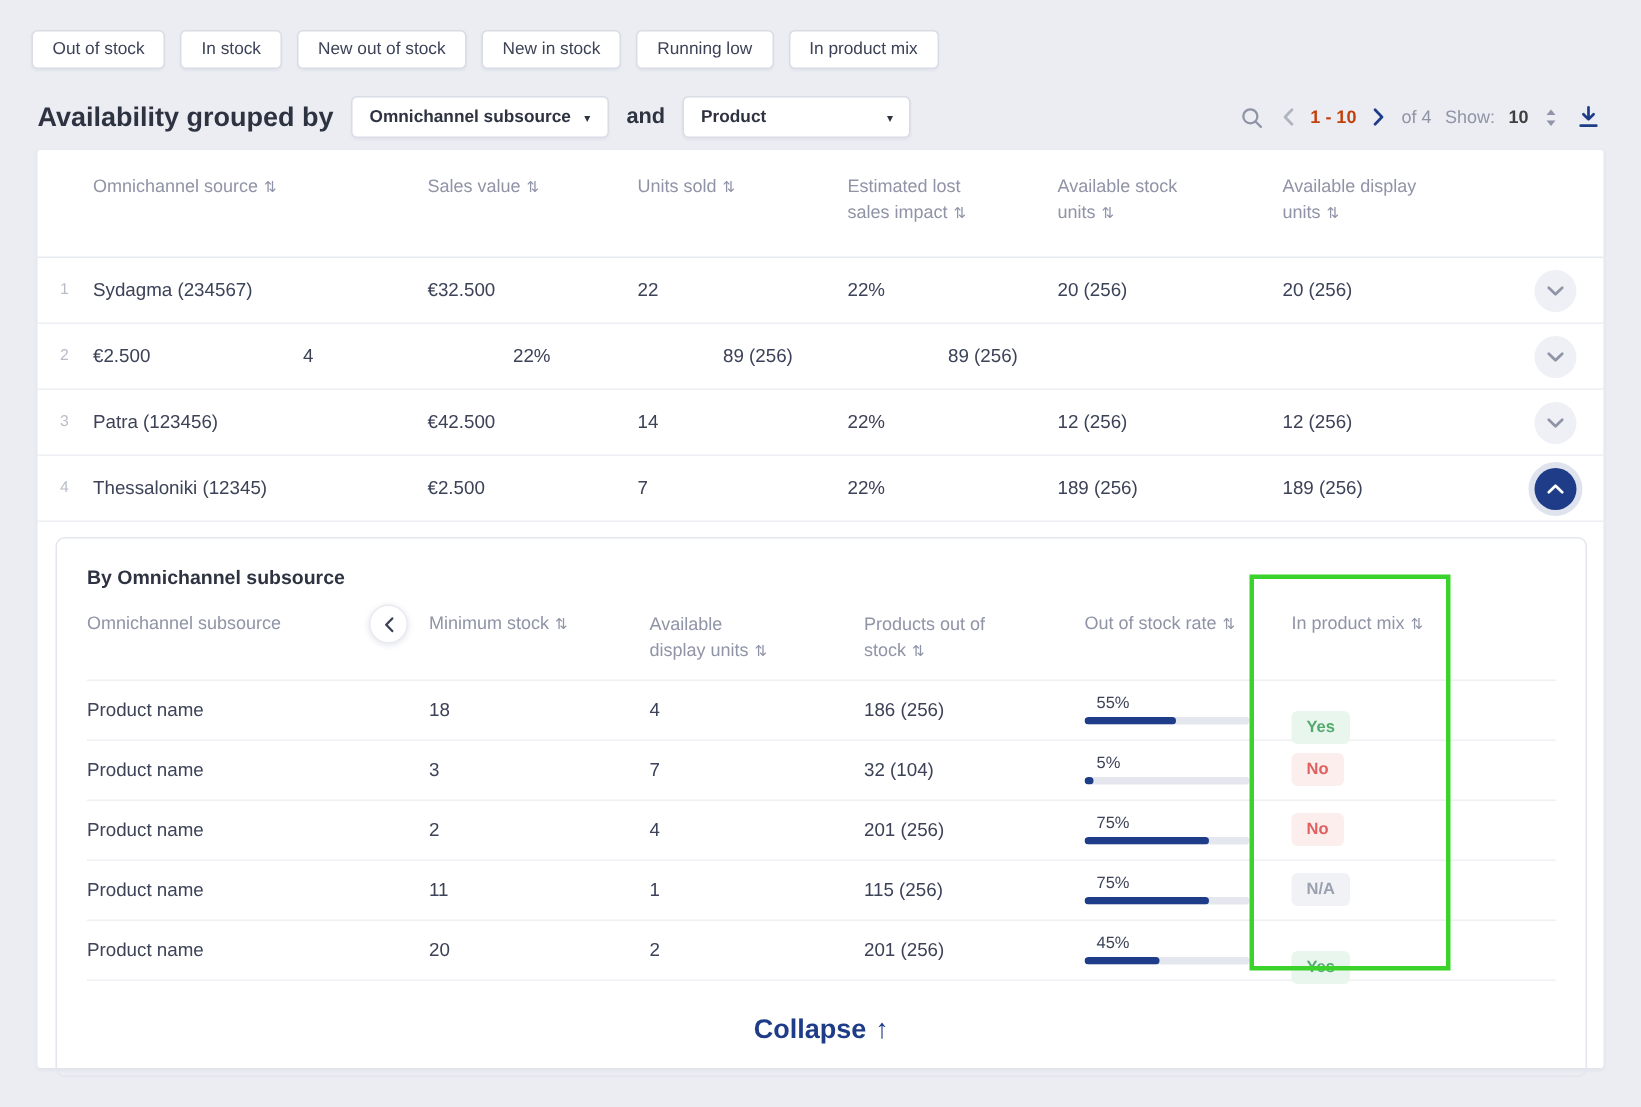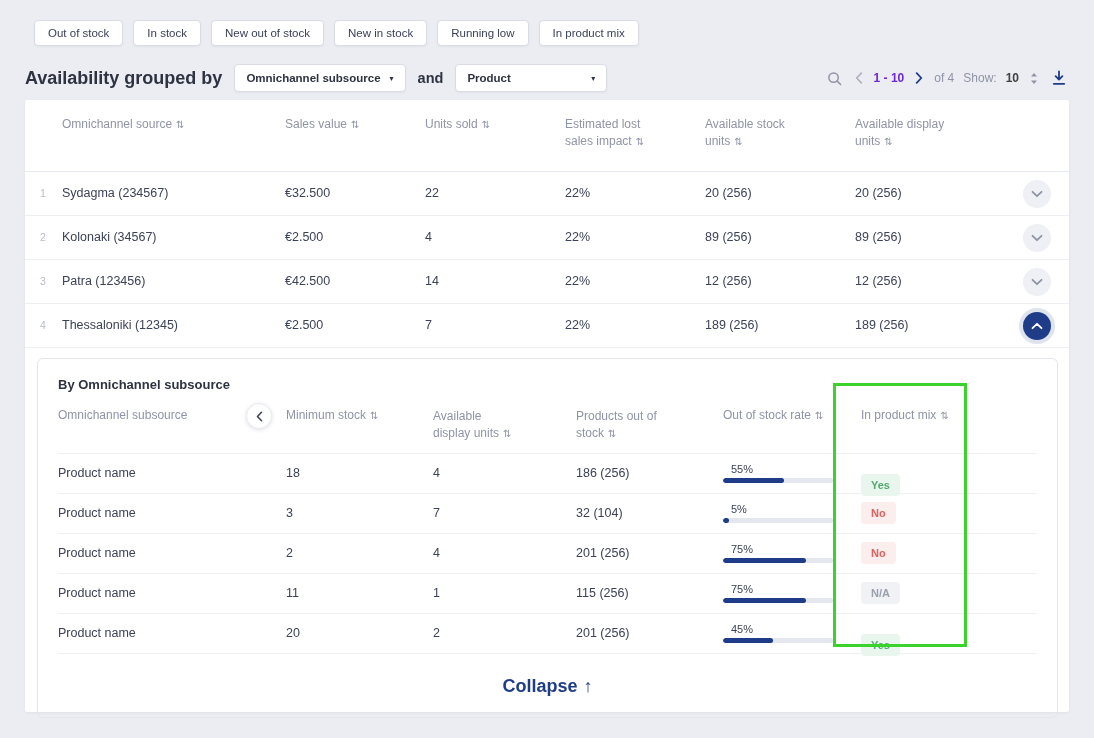--- a/index.html
+++ b/index.html
@@ -2,40 +2,40 @@
 <html><head>
 <meta charset="utf-8">
 <style>
   * { margin:0; padding:0; box-sizing:border-box; }
   body { background:#ebedf2; }
   .page {
     position:relative; width:1094px; height:738px; background:#ebedf2;
     font-family:"Liberation Sans","DejaVu Sans",sans-serif; overflow:hidden; color:#3c4257;
   }
   
-  .filters { position:absolute; top:20px; left:34px; display:flex; gap:10px; }
+  .filters { position:absolute; top:20px; left:21px; display:flex; gap:10px; }
   .filter-btn {
     background:#fff; border:1px solid #d9dce5; border-radius:4px; padding:6px 13px;
     font-size:11.5px; color:#3c4257; cursor:pointer; box-shadow:0 1px 2px rgba(40,50,90,.05);
     font-family:inherit;
   }
   
   .header-row { position:absolute; top:64px; left:25px; right:25px; display:flex; align-items:center; gap:12px; }
   .page-title { font-size:18px; font-weight:bold; color:#2e3342; }
   .and-label { font-size:14.5px; font-weight:bold; color:#2e3342; }
   .dd {
     background:#fff; border:1px solid #d9dce5; border-radius:4px; padding:7px 11px;
     font-size:11.5px; font-weight:bold; color:#2e3342; display:flex; align-items:center; gap:9px;
     cursor:pointer; box-shadow:0 1px 2px rgba(40,50,90,.05); font-family:inherit;
   }
   .dd .caret { font-size:8px; color:#2e3342; }
   .dd2 { width:152px; justify-content:space-between; }
   .tools { margin-left:auto; display:flex; align-items:center; gap:9px; font-size:12px; color:#8f94a6; }
   .tools .icon-btn { background:none; border:none; cursor:pointer; display:flex; align-items:center; padding:2px; }
-  .range-text { color:#6d28d9; font-weight:bold; }
+  .range-text { color:#c2410c; font-weight:bold; }
   .pagesize-text { color:#404040; font-weight:bold; }
   .of-text, .show-text { color:#8f94a6; }
   
   .card { position:absolute; top:100px; left:25px; right:25px; bottom:26px; background:#fff; border-radius:2px; box-shadow:0 1px 3px rgba(40,50,90,.06); }
   
   .thead { display:flex; align-items:flex-start; padding-top:16px; height:72px; border-bottom:1px solid #e7e9f0; font-size:12px; color:#8f94a6; }
   .col { line-height:1.45; }
   .c-num { flex:0 0 37px; padding-left:15px; }
   .c-source { flex:0 0 223px; }
   .c-sales { flex:0 0 140px; }
@@ -181,21 +181,20 @@
         <button class="chev-btn">
           <svg width="12" height="8" viewBox="0 0 12 8">
               <path d="M1.5 1.8 L6 6.2 L10.5 1.8" stroke="#8f94a6" stroke-width="1.8" fill="none" stroke-linecap="round" stroke-linejoin="round"></path>
             </svg>
         </button>
       </div>
     </div>
 
     <div class="trow">
       <div class="col c-num row-num">2</div>
-      <div class="col c-source">Kolonaki (34567)</div>
       <div class="col c-sales">€2.500</div>
       <div class="col c-units">4</div>
       <div class="col c-impact">22%</div>
       <div class="col c-stock">89 (256)</div>
       <div class="col c-display">89 (256)</div>
       <div class="col c-end">
         <button class="chev-btn">
           <svg width="12" height="8" viewBox="0 0 12 8">
               <path d="M1.5 1.8 L6 6.2 L10.5 1.8" stroke="#8f94a6" stroke-width="1.8" fill="none" stroke-linecap="round" stroke-linejoin="round"></path>
             </svg>

